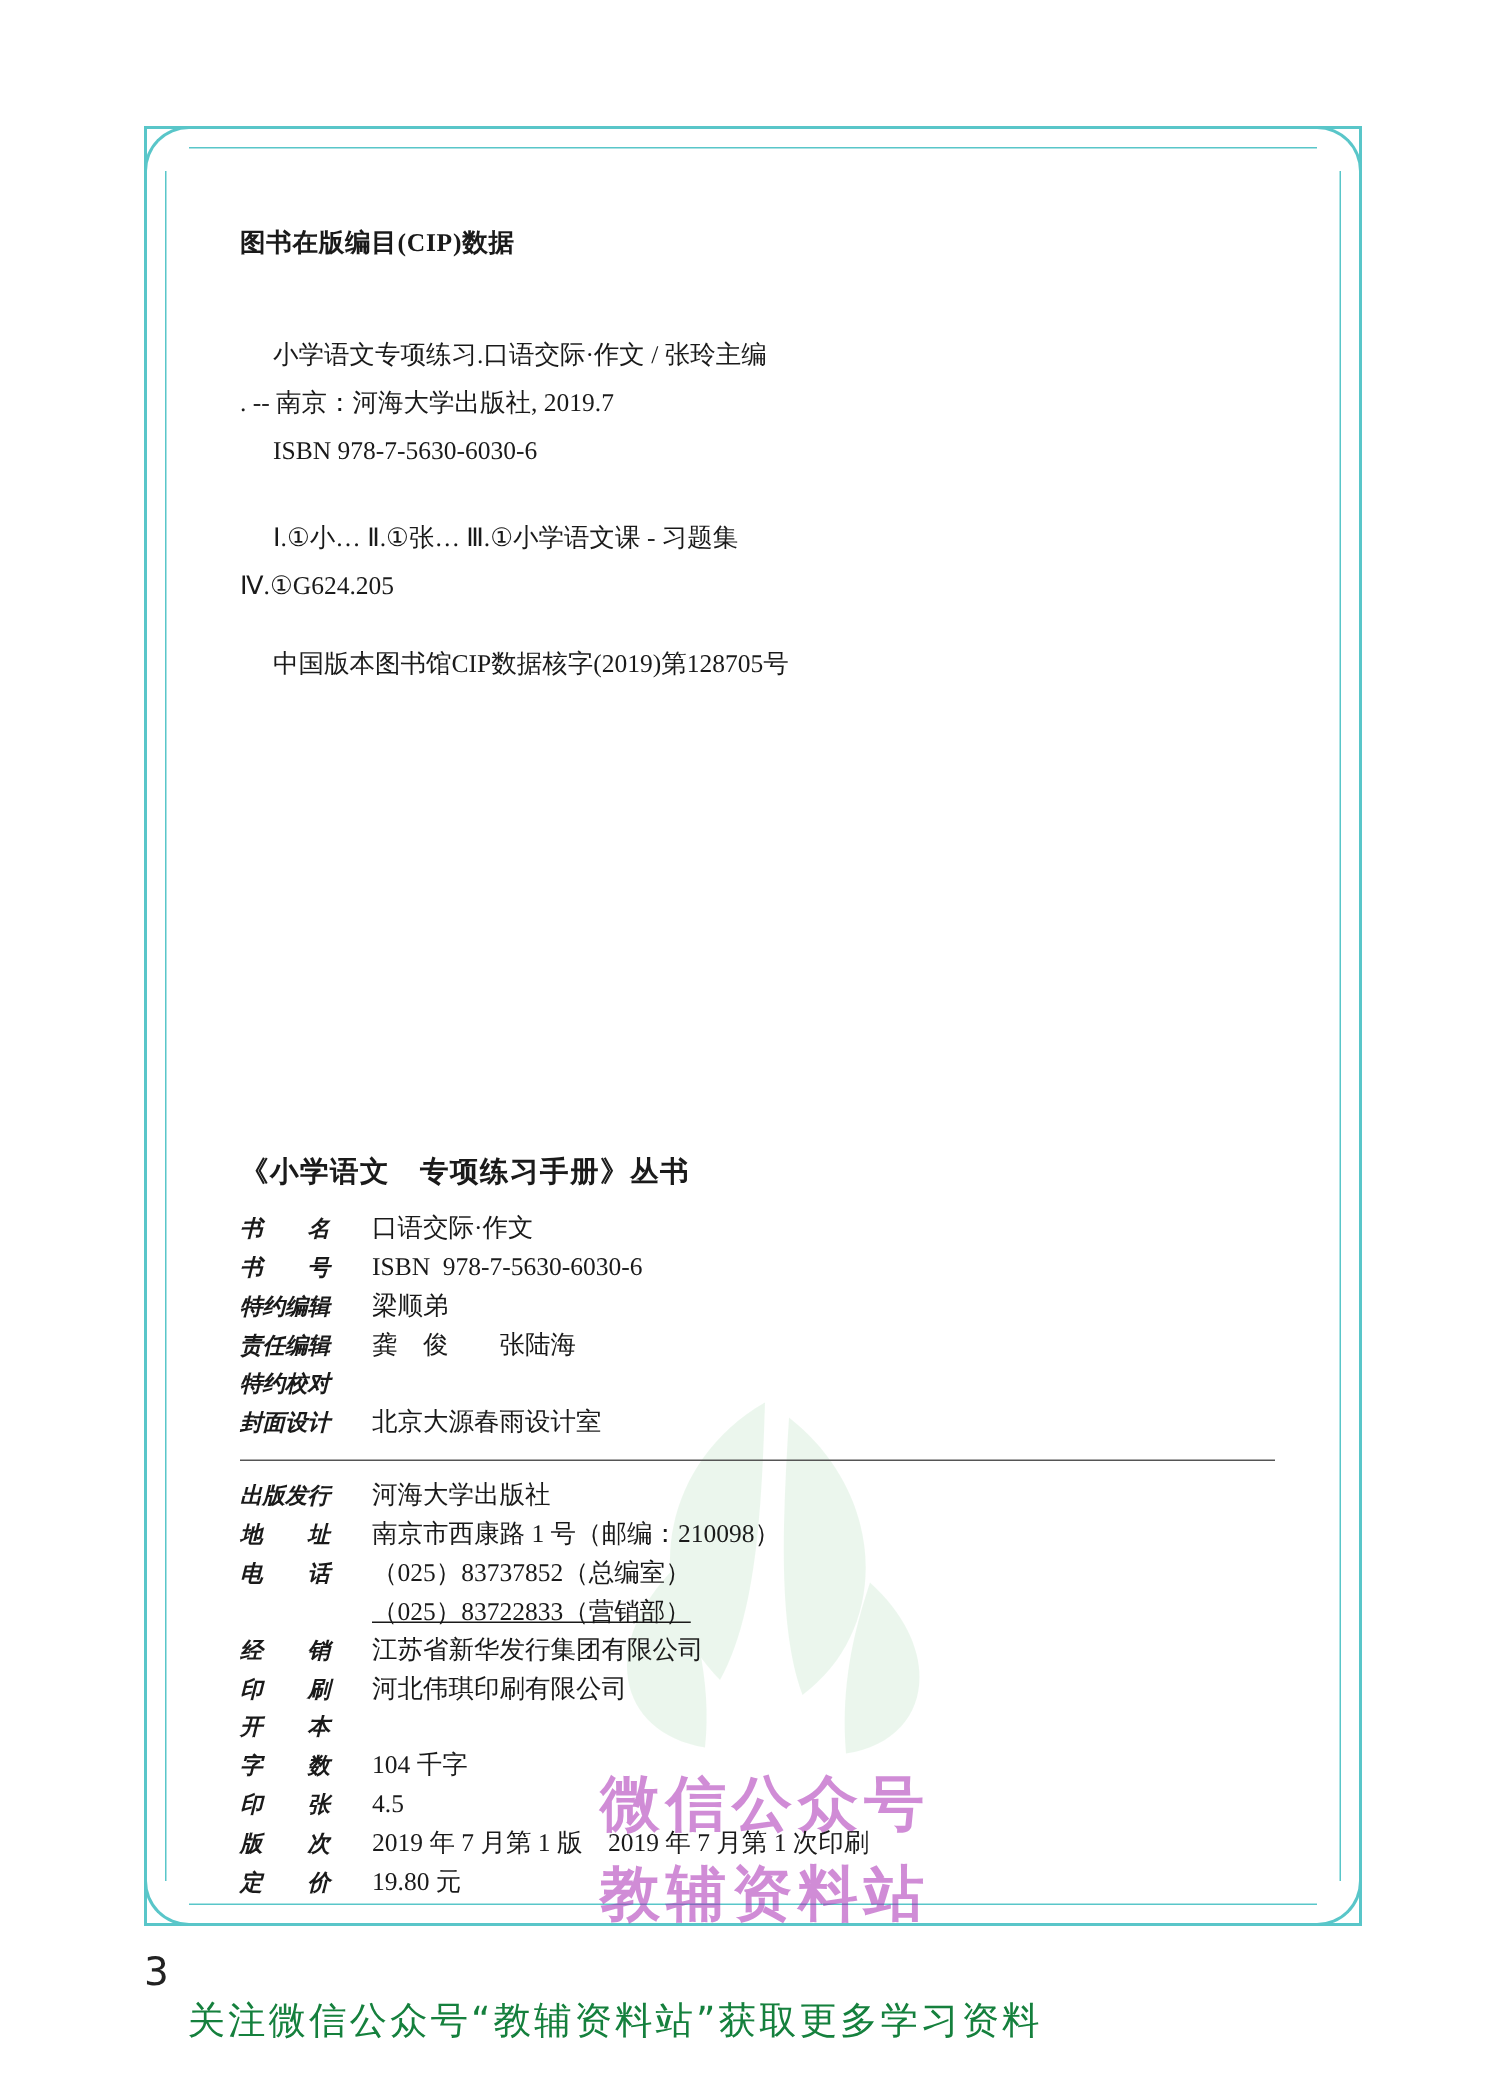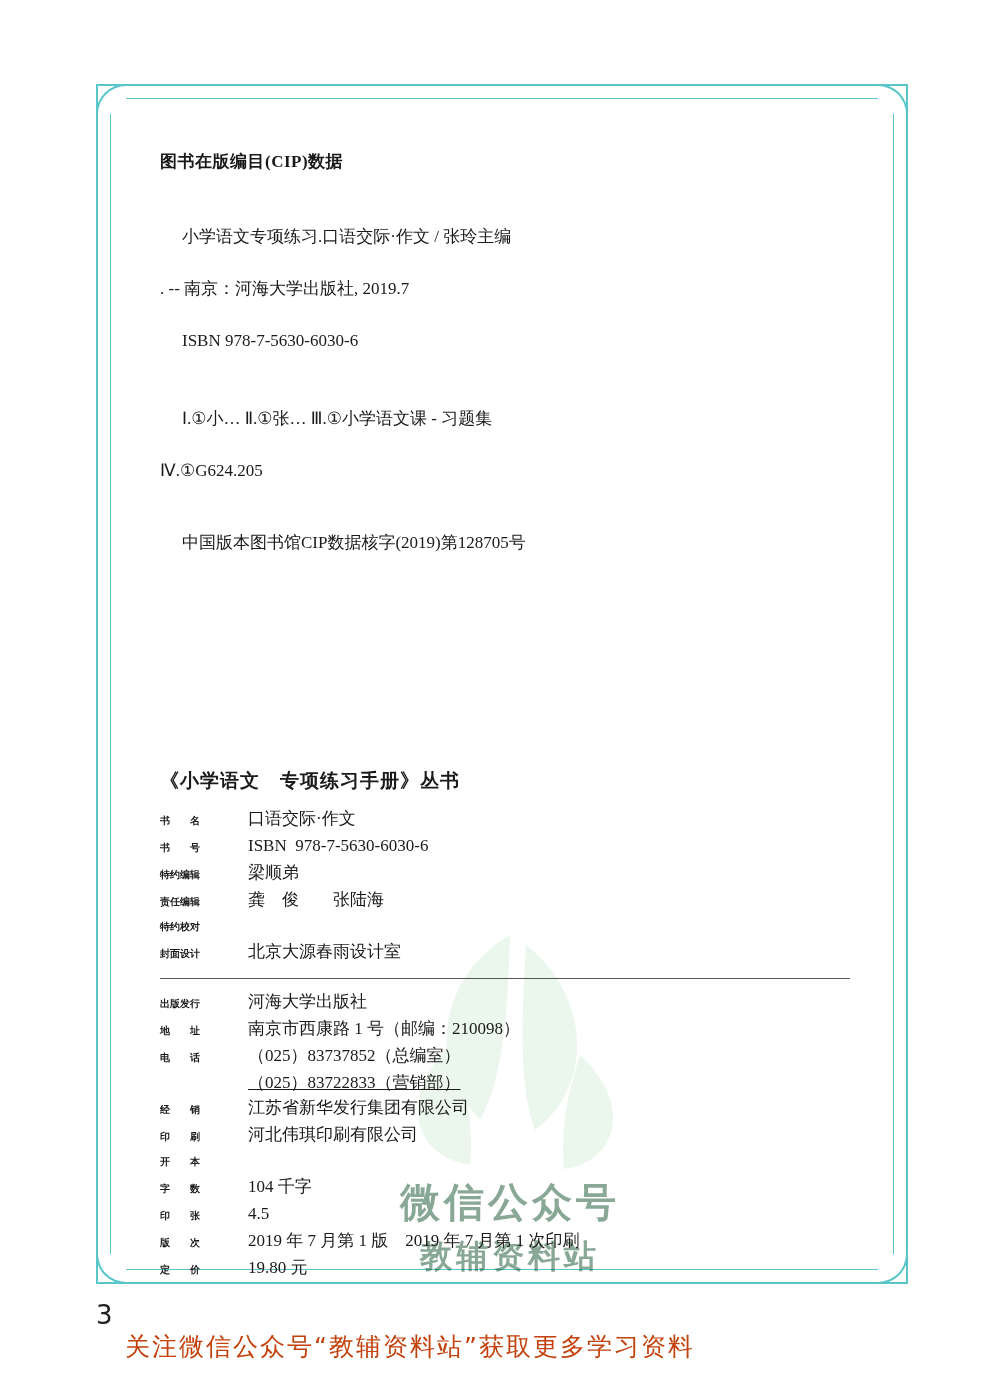--- a/index.html
+++ b/index.html
@@ -56,56 +56,56 @@
     top: 905px;
     width: 360px;
     height: 400px;
     pointer-events: none;
     opacity: .5;
   }
   .wm-text1, .wm-text2 {
     position: absolute;
     width: 100%;
     text-align: center;
-    color: #14532d;
+    color: #a21caf;
     font-family: "DejaVu Sans", sans-serif;
     font-weight: bold;
     letter-spacing: 4px;
   }
   .wm-text1 { top: 270px; font-size: 40px; }
-  .wm-text2 { top: 330px; font-size: 32px; }
+  .wm-text2 { top: 330px; font-size: 40px; }
 
   .footer-note {
     position: absolute;
     left: 0;
     top: 1330px;
     width: 820px;
     text-align: center;
     font-size: 25px;
-    color: #c2410c;
+    color: #15803d;
     font-family: "DejaVu Sans", sans-serif;
     letter-spacing: 2px;
   }
 
   
   .content {
     position: absolute;
     left: 160px;
     top: 150px;
     width: 680px;
   }
 
   .cip-title {
     font-size: 17px;
     font-weight: bold;
     letter-spacing: .5px;
     margin-bottom: 48px;
   }
   .cip-block { font-size: 17px; line-height: 32px; }
-  .cip-line { white-space: pre-wrap; margin-top: 20px; }
+  .cip-line { white-space: pre-wrap; }
   .indent { padding-left: 22px; }
   .gap-sm { height: 20px; }
   .gap-md { height: 26px; }
 
   
   .colophon {
     position: absolute;
     left: 160px;
     top: 768px;
     width: 690px;
@@ -121,21 +121,22 @@
     align-items: baseline;
     font-size: 17px;
     line-height: 25px;
   }
   .row .lbl {
     width: 88px;
     flex: 0 0 88px;
     font-weight: bold;
     letter-spacing: 0px;
     font-family: "DejaVu Sans", sans-serif;
-    font-size: 10px;
+    font-size: 15px;
+    font-style: italic;
   }
   .row .val {
     flex: 1;
     font-family: "Liberation Serif", serif;
     font-size: 17px;
     white-space: pre-wrap;
   }
   .row .val.cont { padding-left: 0; text-decoration: underline; }
   .divider {
     border-top: 1px solid #555;

